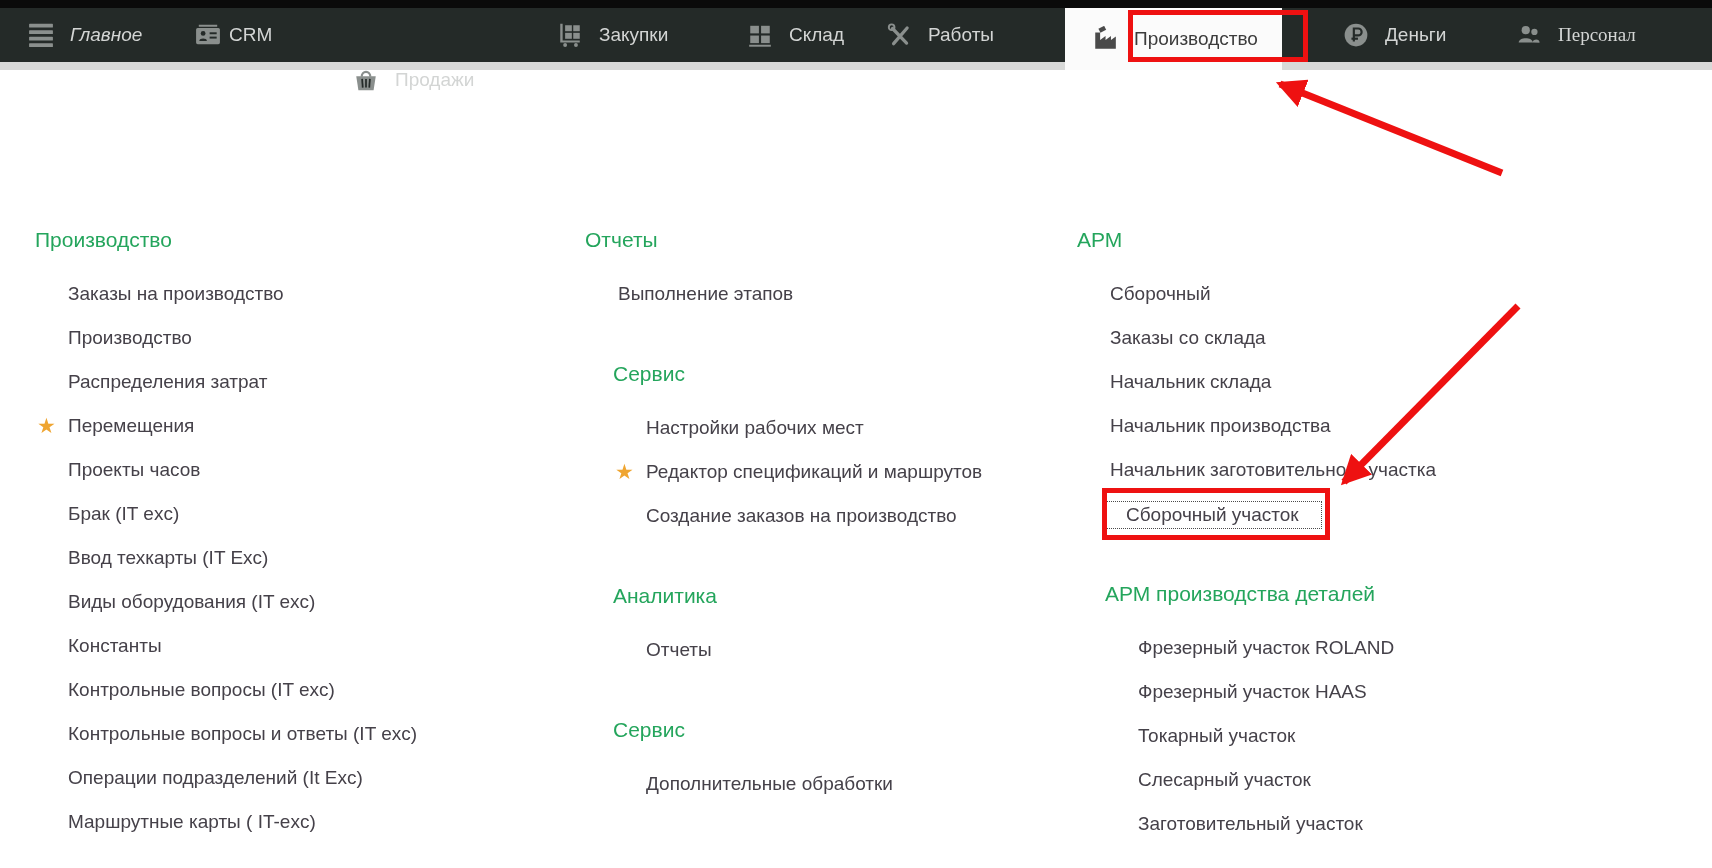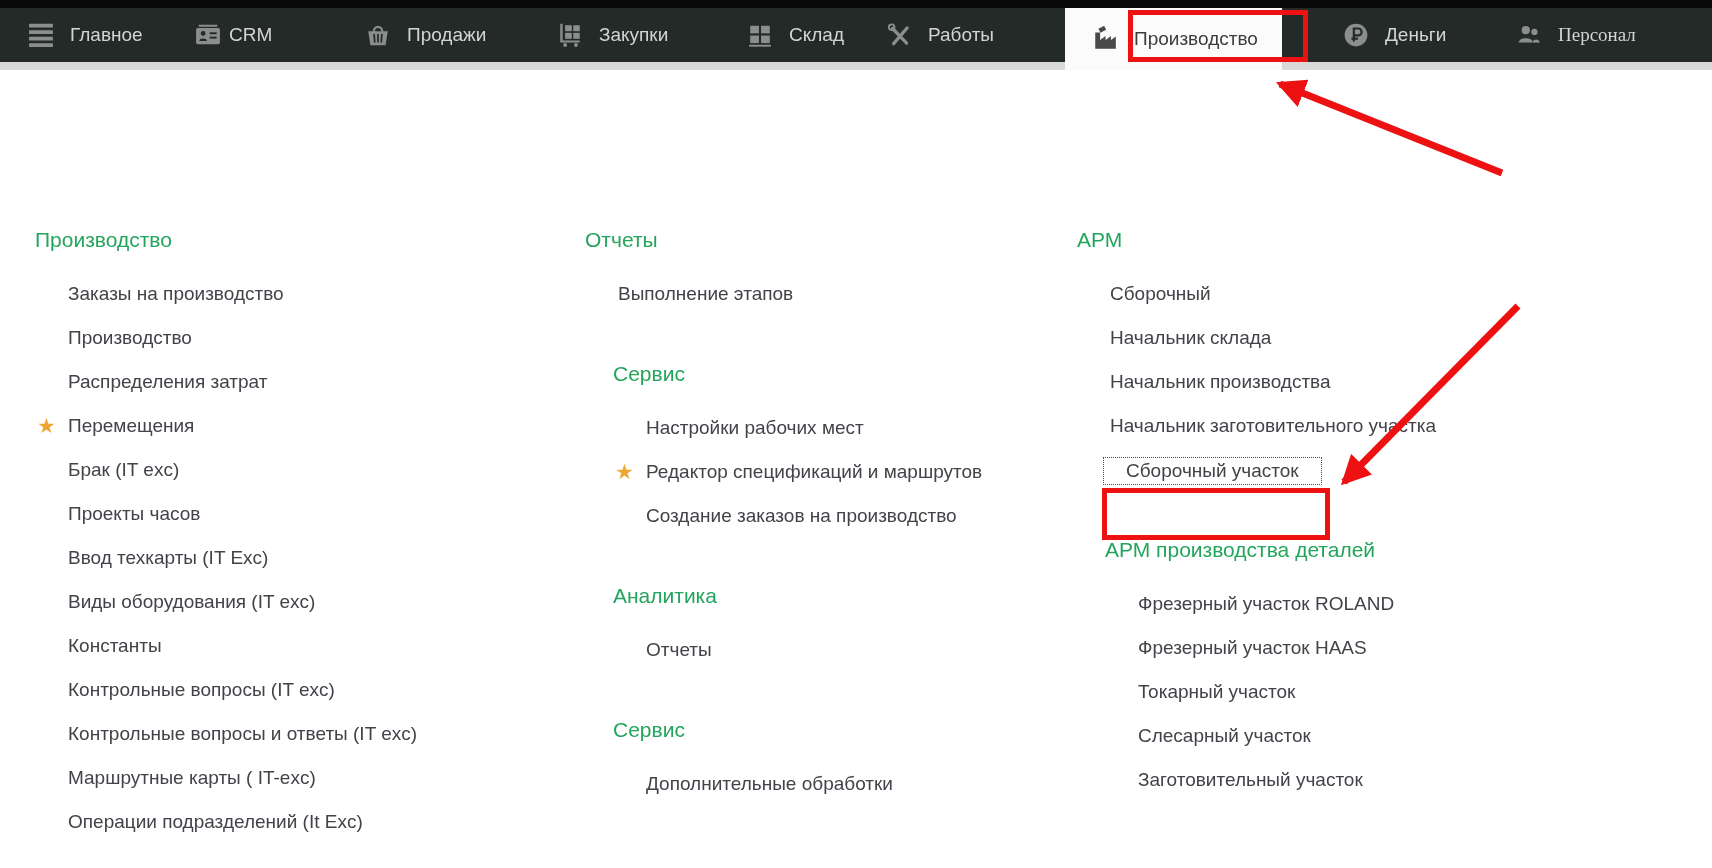--- a/index.html
+++ b/index.html
@@ -44,21 +44,21 @@
   .arrows { position:absolute; left:0; top:0; width:1712px; height:868px; z-index:7; pointer-events:none; }
 </style>
 </head>
 <body>
 
 <div class="page">
 
   <div class="topbar">
     <div class="strip-black"></div>
     <div class="bar">
-        <div class="tab" style="left: 28px;">
+        <div class="tab" style="left: 28px; font-style: italic;">
           <span class="ticon">
             <svg viewBox="0 0 24 24">
               <g fill="currentColor">
                 <rect x="1" y="1.5" width="22" height="3.6" rx="0.6"></rect>
                 <rect x="1" y="7.5" width="22" height="3.6" rx="0.6"></rect>
                 <rect x="1" y="13.5" width="22" height="3.6" rx="0.6"></rect>
                 <rect x="1" y="19.5" width="22" height="3.6" rx="0.6"></rect>
               </g>
             </svg>
           </span>
@@ -71,21 +71,21 @@
               <g fill="#242a28">
                 <circle cx="7.5" cy="10.5" r="2.2"></circle>
                 <path d="M4,17.5 c0,-3 7,-3 7,0 Z"></path>
                 <rect x="13.5" y="9.5" width="6.5" height="1.8"></rect>
                 <rect x="13.5" y="13.5" width="6.5" height="1.8"></rect>
               </g>
             </svg>
           </span>
           <span>CRM</span>
         </div>
-        <div class="tab" style="left: 365px;">
+        <div class="tab" style="left: 353px; margin-top: 45px;">
           <span class="ticon">
             <svg viewBox="0 0 24 24">
               <path fill="none" stroke="currentColor" stroke-width="2" d="M8,9 a4,4.5 0 0 1 8,0"></path>
               <path fill="currentColor" d="M3,8.5 h18 l-2,13 H5 Z"></path>
               <g stroke="#242a28" stroke-width="1.6">
                 <line x1="8.4" y1="11" x2="9" y2="19"></line>
                 <line x1="12" y1="11" x2="12" y2="19"></line>
                 <line x1="15.6" y1="11" x2="15" y2="19"></line>
               </g>
             </svg>
@@ -185,29 +185,29 @@
     <line x1="1518" y1="306" x2="1344" y2="482" stroke="#ee1111" stroke-width="7" marker-end="url(#ah)"></line>
   </svg>
 
 <div class="col col1">
       <div class="group">
         <div class="gtitle">Производство</div>
         <div class="mitem"><span class="lbl">Заказы на производство</span></div>
         <div class="mitem"><span class="lbl">Производство</span></div>
         <div class="mitem"><span class="lbl">Распределения затрат</span></div>
         <div class="mitem"><span class="star">★</span><span class="lbl">Перемещения</span></div>
+        <div class="mitem"><span class="lbl">Проекты часов</span></div>
         <div class="mitem"><span class="lbl">Брак (IT exc)</span></div>
-        <div class="mitem"><span class="lbl">Проекты часов</span></div>
         <div class="mitem"><span class="lbl">Ввод техкарты (IT Exc)</span></div>
         <div class="mitem"><span class="lbl">Виды оборудования (IT exc)</span></div>
         <div class="mitem"><span class="lbl">Константы</span></div>
         <div class="mitem"><span class="lbl">Контрольные вопросы (IT exc)</span></div>
         <div class="mitem"><span class="lbl">Контрольные вопросы и ответы (IT exc)</span></div>
+        <div class="mitem"><span class="lbl">Операции подразделений (It Exc)</span></div>
         <div class="mitem"><span class="lbl">Маршрутные карты ( IT-exc)</span></div>
-        <div class="mitem"><span class="lbl">Операции подразделений (It Exc)</span></div>
       </div>
     </div>
     <div class="col col2">
       <div class="group">
         <div class="gtitle">Отчеты</div>
         <div class="mitem"><span class="lbl">Выполнение этапов</span></div>
       </div>
       <div class="group">
         <div class="gtitle">Сервис</div>
         <div class="mitem"><span class="lbl">Настройки рабочих мест</span></div>
@@ -220,20 +220,21 @@
       </div>
       <div class="group">
         <div class="gtitle">Сервис</div>
         <div class="mitem"><span class="lbl">Дополнительные обработки</span></div>
       </div>
     </div>
     <div class="col col3">
       <div class="group">
         <div class="gtitle">АРМ</div>
         <div class="mitem"><span class="lbl">Сборочный</span></div>
+        <div class="mitem"><span class="lbl">Заказы со склада</span></div>
         <div class="mitem"><span class="lbl">Начальник склада</span></div>
         <div class="mitem"><span class="lbl">Начальник производства</span></div>
         <div class="mitem"><span class="lbl">Начальник заготовительного участка</span></div>
         <div class="mitem boxed"><span class="lbl">Сборочный участок</span></div>
       </div>
       <div class="group">
         <div class="gtitle">АРМ производства деталей</div>
         <div class="mitem"><span class="lbl">Фрезерный участок ROLAND</span></div>
         <div class="mitem"><span class="lbl">Фрезерный участок HAAS</span></div>
         <div class="mitem"><span class="lbl">Токарный участок</span></div>

